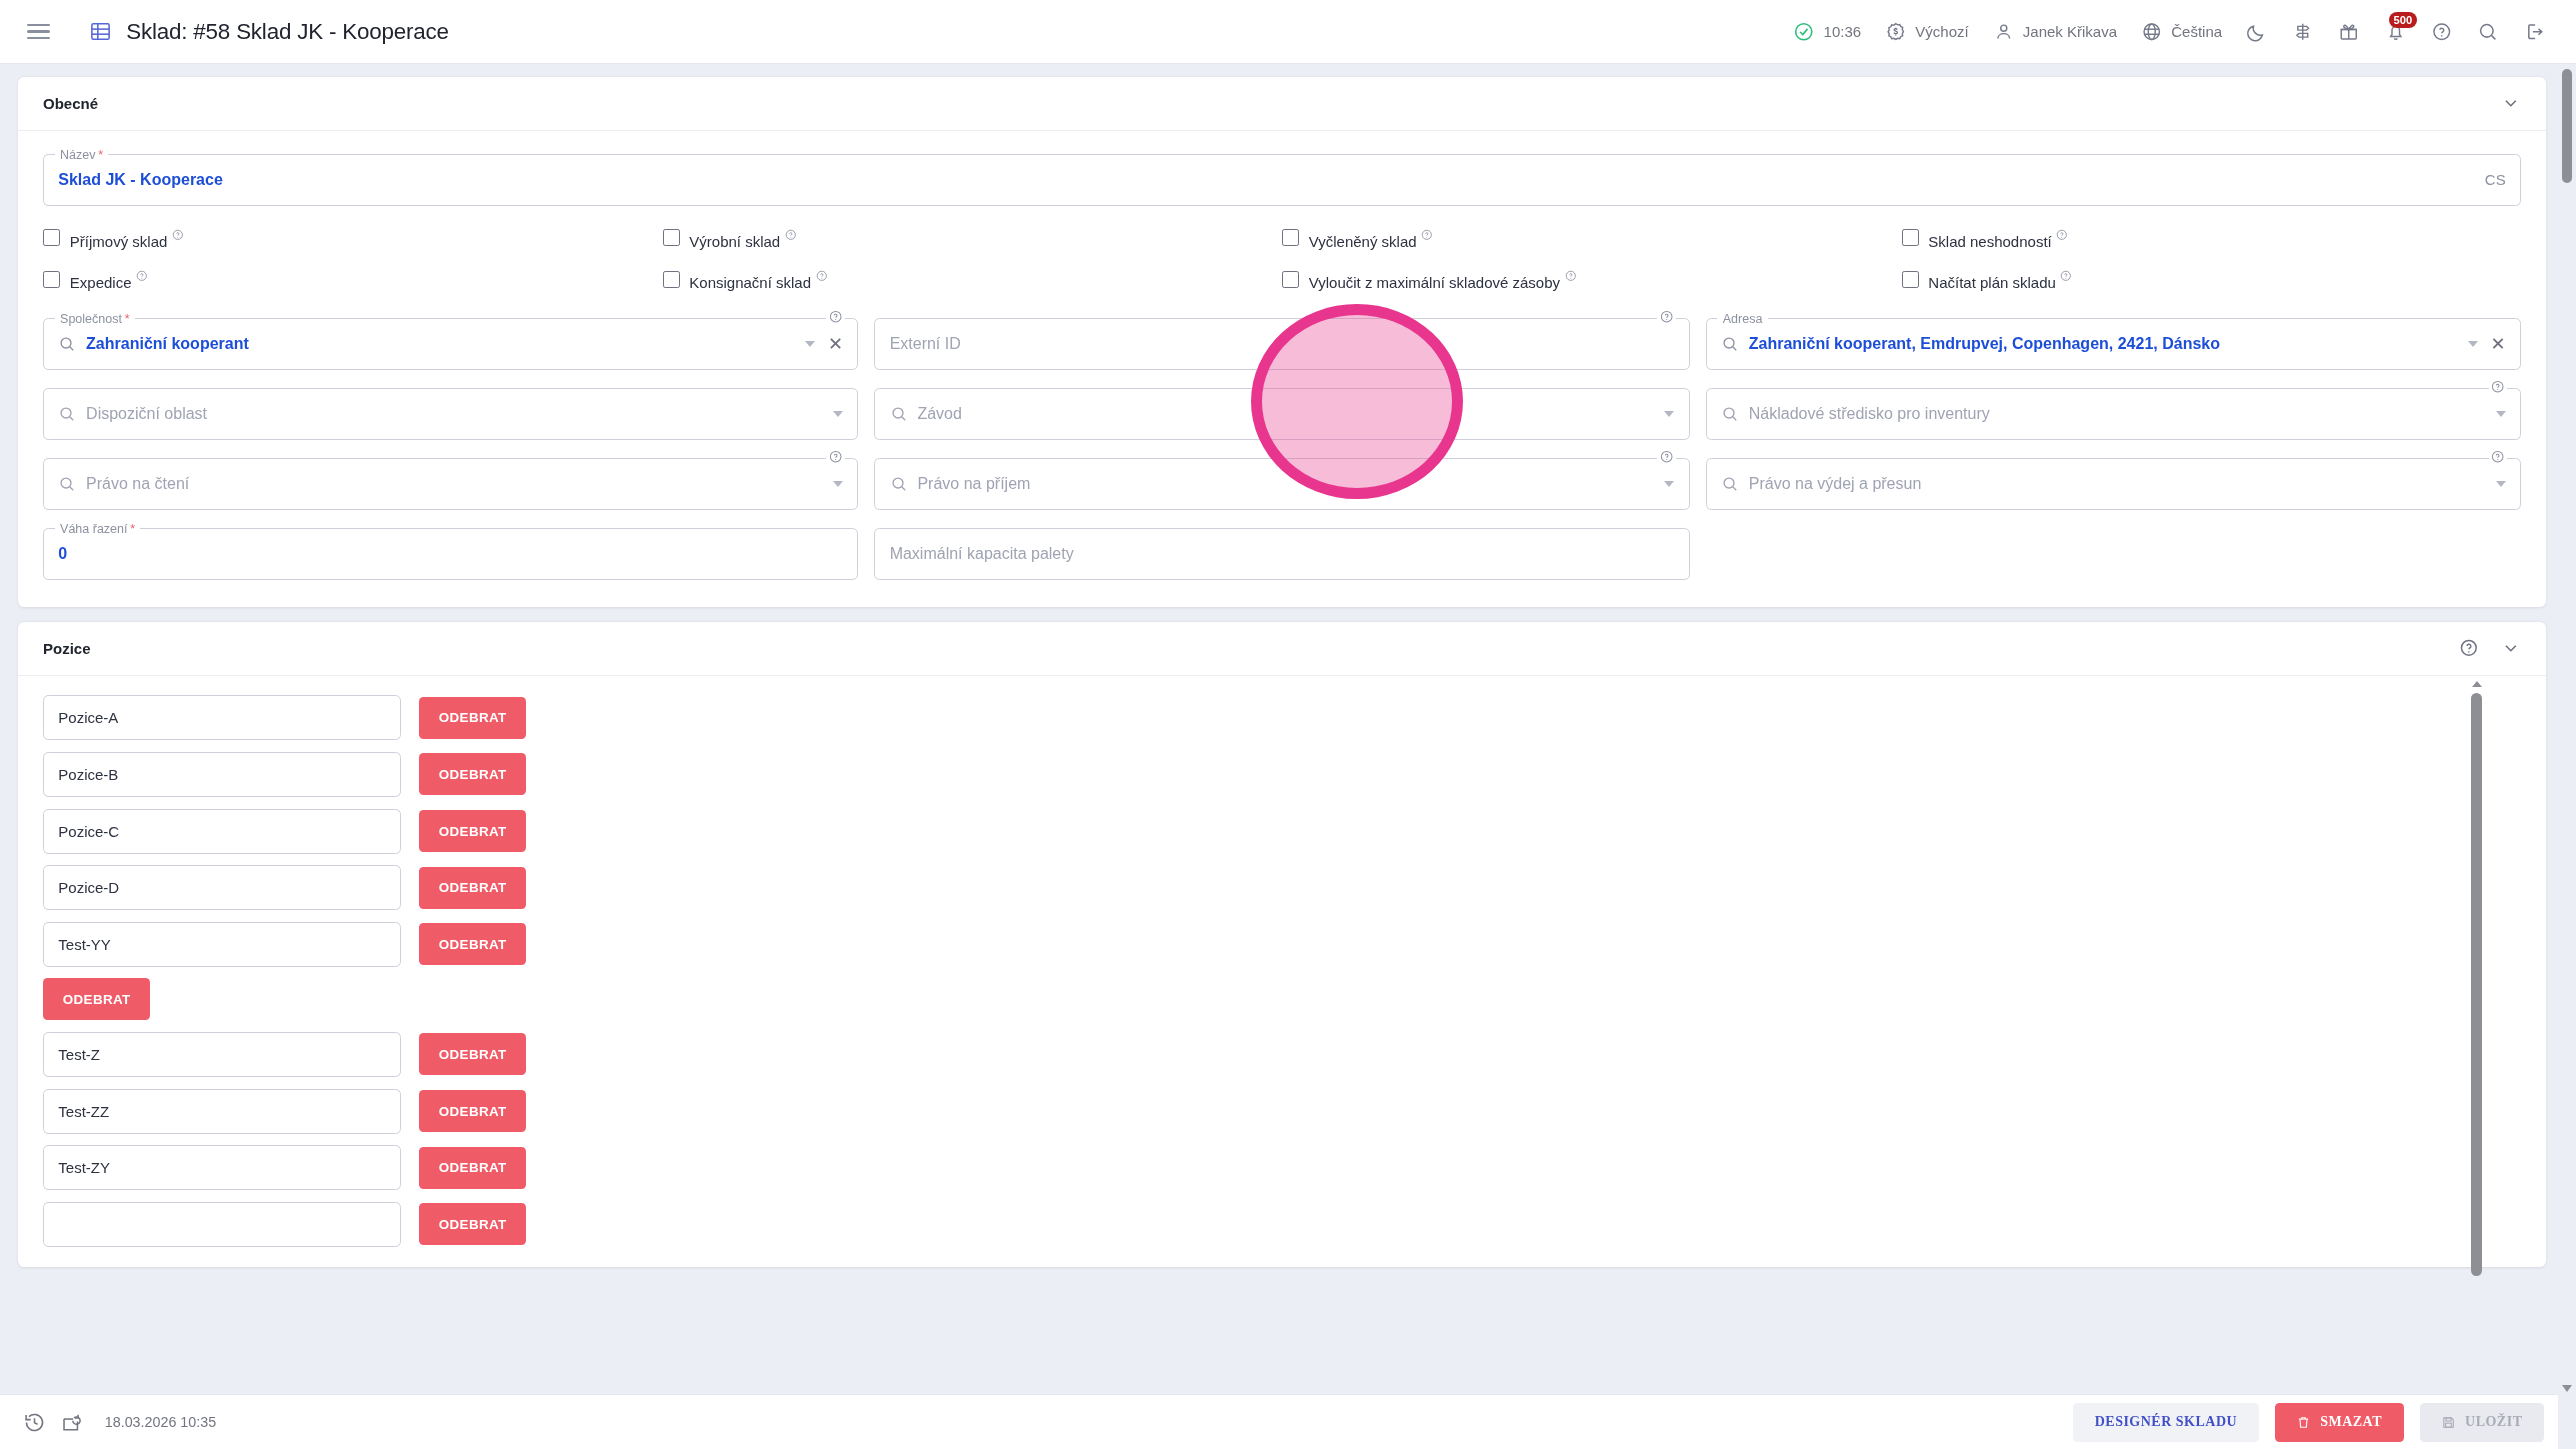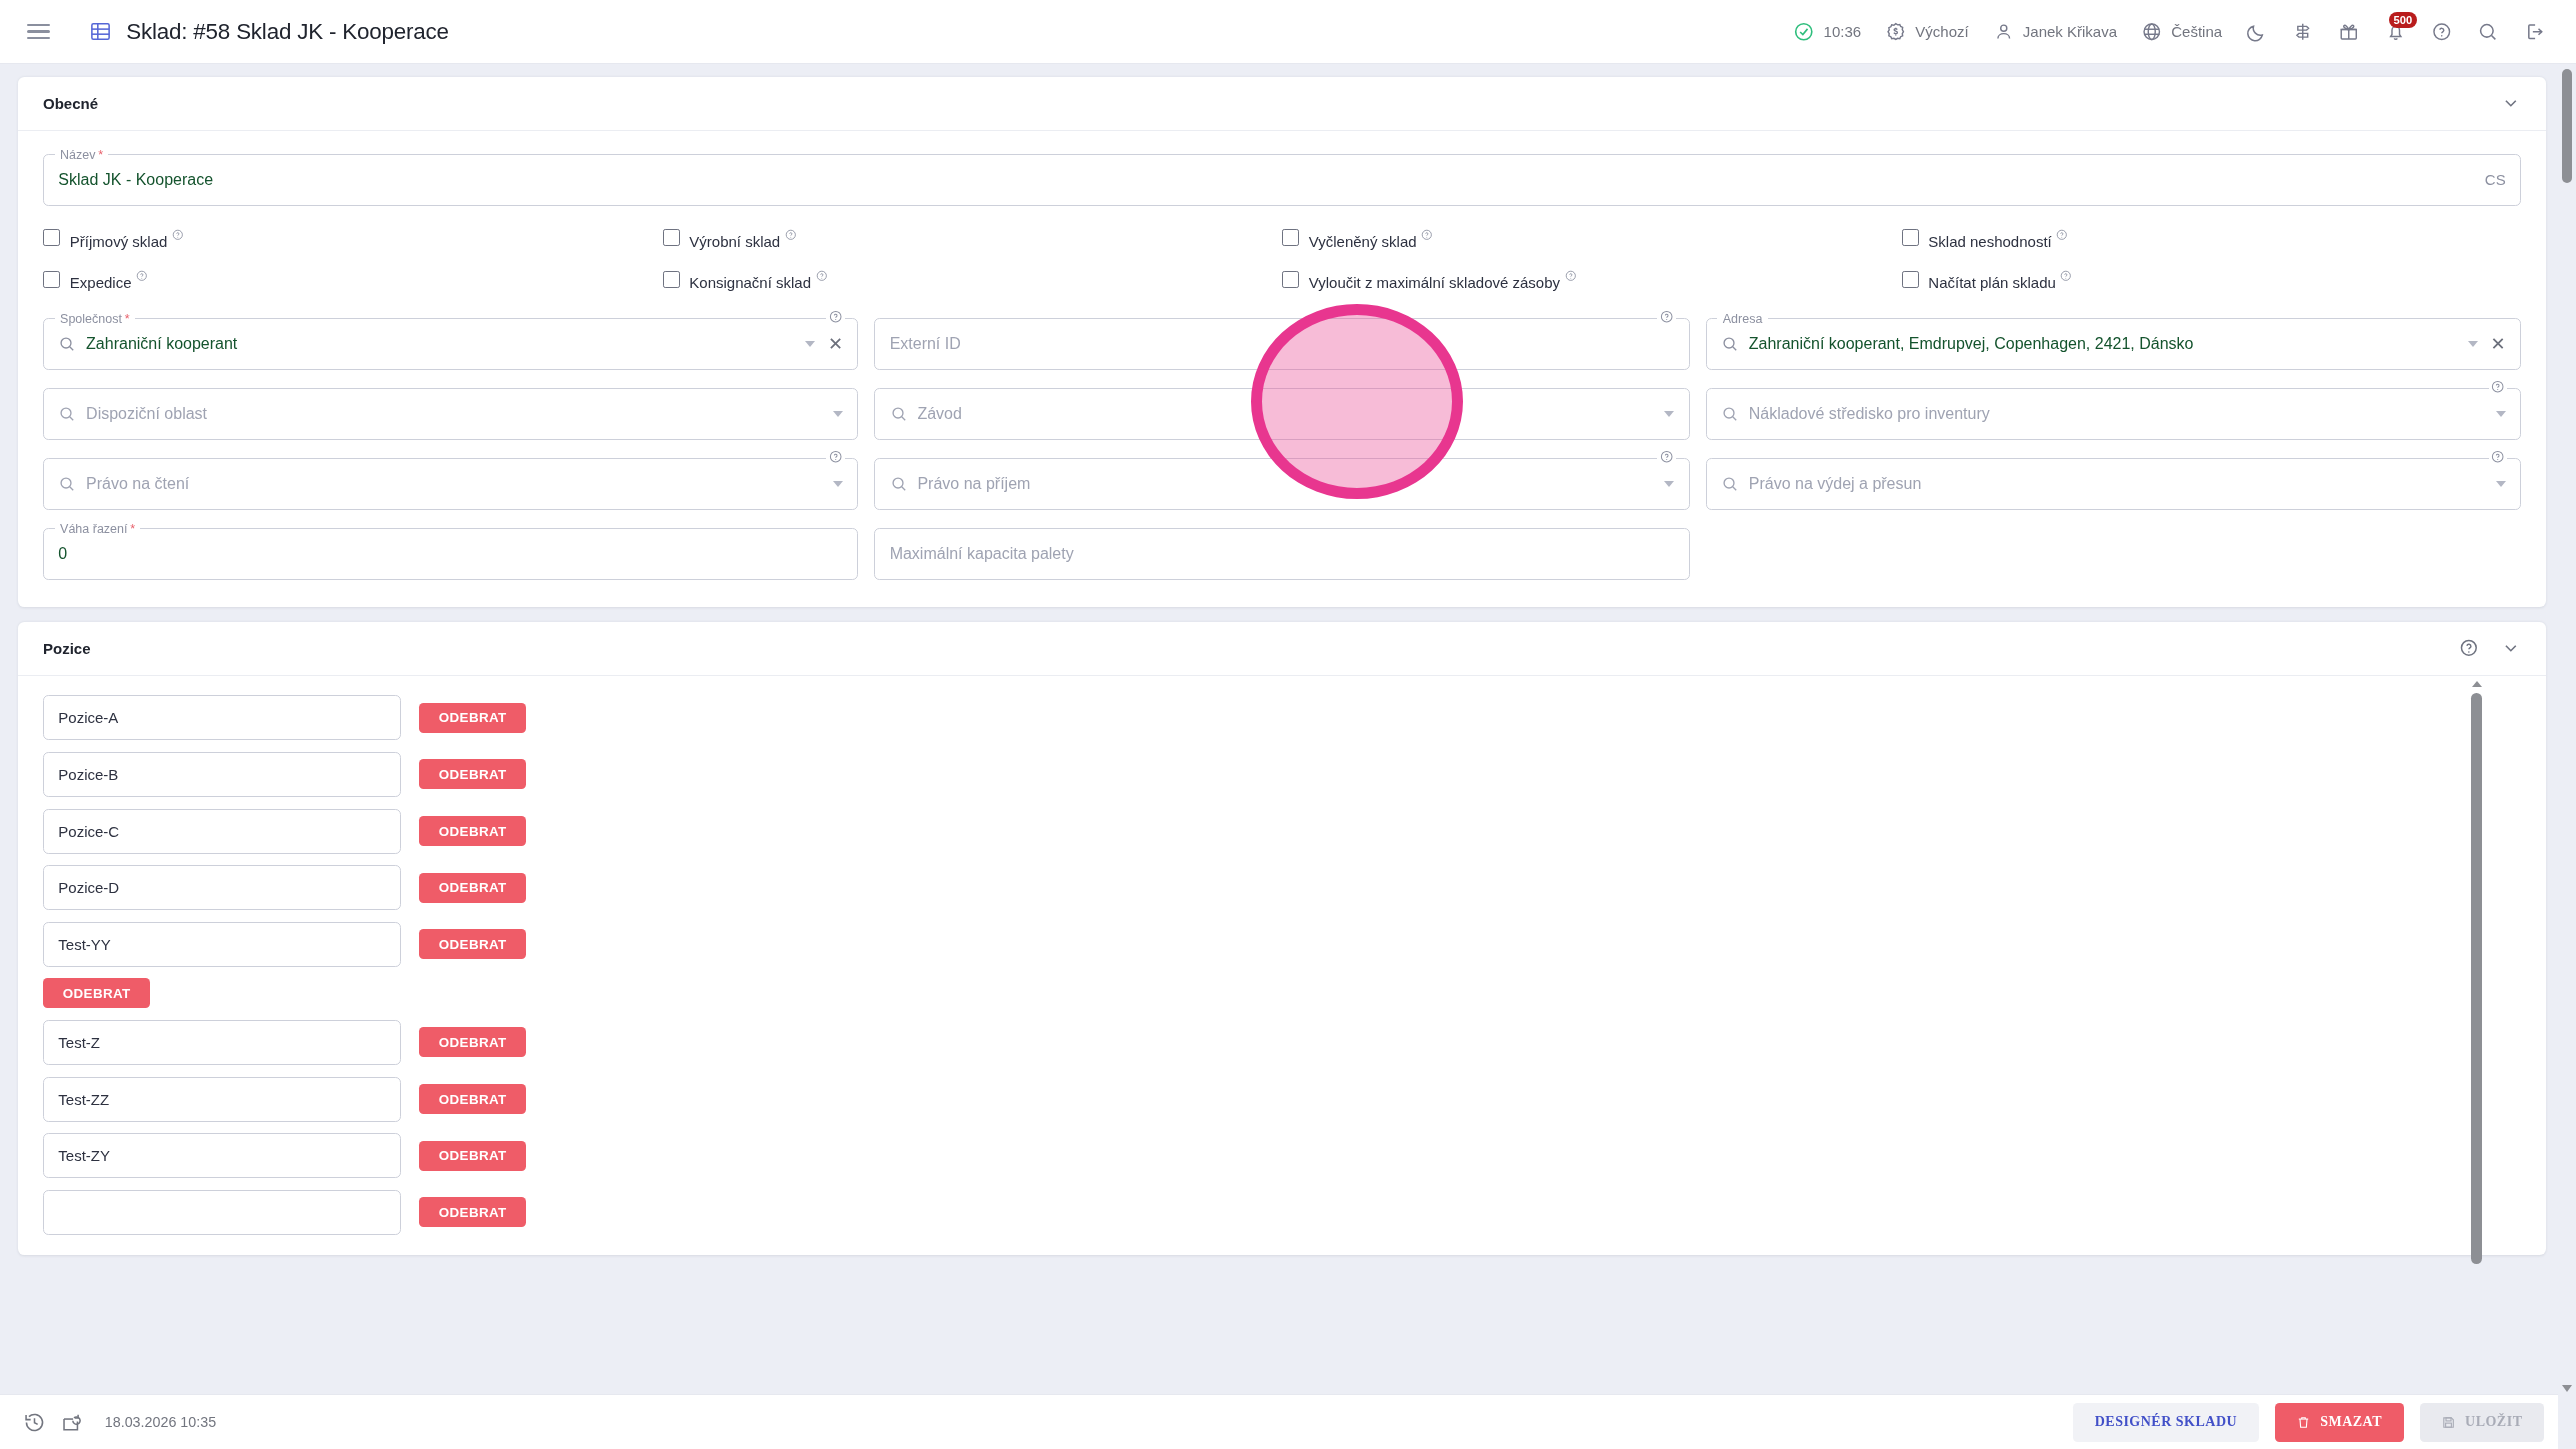--- a/index.html
+++ b/index.html
@@ -73,21 +73,21 @@
     height:52px; display:flex; align-items:center;
     padding: 0 14.3px; background:#fff;
   }
   .field.full { width:100%; }
   .field-label {
     position:absolute; top:-9px; left: 10.7px;
     background:#fff; padding: 0 5.4px;
     font-size:12.5px; color:#8c90a0; line-height:18px; white-space:nowrap;
   }
   .req { color:#e8606b; margin-left:2.7px; }
-  .field-value { font-size:16px; color:#14532d; }
+  .field-value { font-size:16px; color:#1d4ed8;font-weight:bold; }
   .field-ph { font-size:16px; color:#9fa3b2; }
   .field-icons { margin-left:auto; display:flex; align-items:center; gap:12.5px; }
   .caret { width:0;height:0;border-left:5.4px solid transparent;border-right:5.4px solid transparent;border-top:6.3px solid #b3b7c4; cursor:pointer;}
   .clear-x { font-size:18px; color:#6c707c; cursor:pointer; line-height:1; font-weight:400;}
   .srch { width:18px;height:18px; margin-right:9.8px; flex:0 0 auto;}
   .suffix-cs { font-size:15px; color:#8c90a0; margin-left:auto;}
   .help-float { position:absolute; top:-9.8px; right:12.5px; background:#fff; padding:0 2.7px; cursor:pointer;}
 
   
   .cb-row { display:flex; margin-bottom: 19.7px; }
@@ -100,21 +100,21 @@
   .pozice-body { padding: 19.7px 0 9px 25px; position:relative; }
   .pz-scroll { max-height: 572px; overflow:hidden; padding-right:0; }
   .pz-row { display:flex; align-items:center; gap:18px; margin-bottom: 11.6px; }
   .pz-input {
     width: 358px; height:45px; border:0.9px solid #cdd0da; border-radius:5.4px;
     display:flex; align-items:center; padding: 0 14.3px;
     font-size:15px; color:#2d3140; background:#fff;
   }
   .btn-remove {
     background:#ef5c68; color:#fff; border:none; border-radius:4.5px;
-    height: 30px; padding: 0 19.7px;
+    height: 42px; padding: 0 19.7px;
     font-size:13.4px; font-weight:700; letter-spacing:0.4px; cursor:pointer;
     font-family:"Liberation Sans", sans-serif;
   }
 
   
   .pz-sbar {
     position:absolute; top: 5.4px; right: 63px; bottom: -9px; width: 12.5px;
   }
   .pz-sbar .arrow-up { position:absolute; top:0; left:1.8px; width:0;height:0;
     border-left:5.4px solid transparent;border-right:5.4px solid transparent;border-bottom:6.3px solid #8d8f94;}

